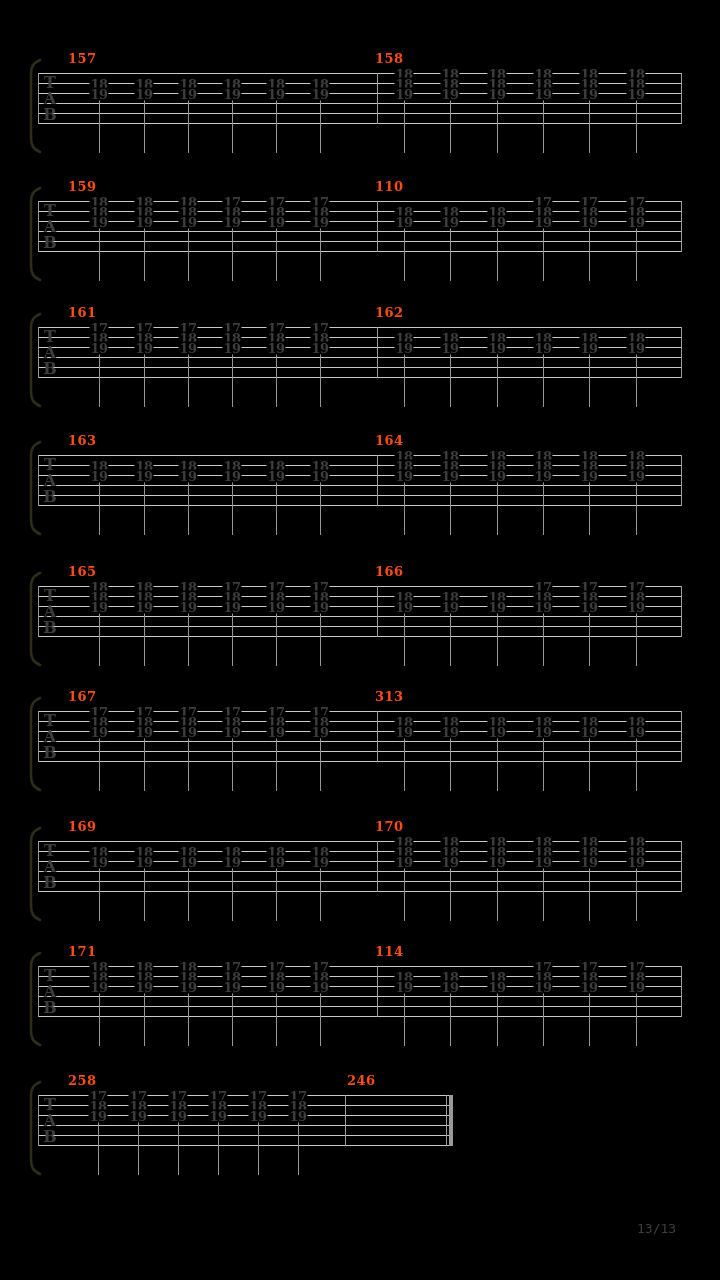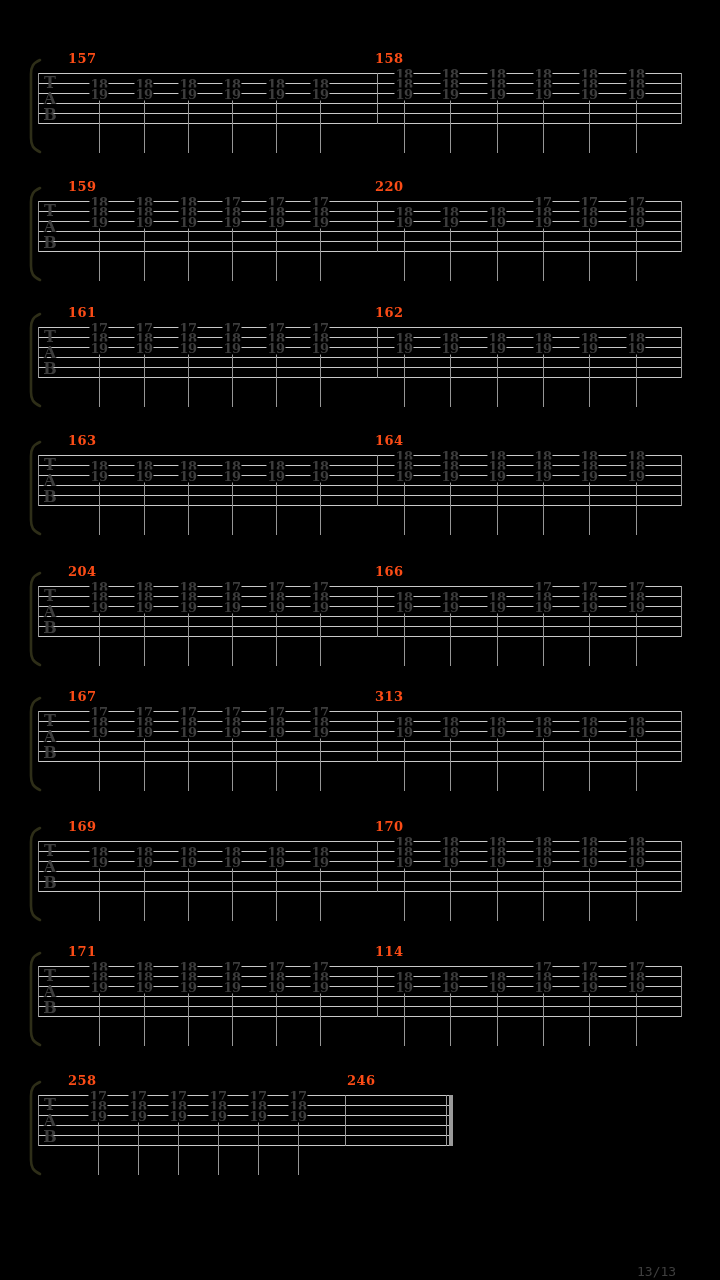--- a/index.html
+++ b/index.html
@@ -124,21 +124,21 @@
       <div class="fret" style="left: 232px; top: 20.5px; color: rgb(61, 61, 61);">19</div>
       <div class="stem" style="left: 276px; top: 26px; height: 54px; background: rgb(150, 150, 150);"></div>
       <div class="fret" style="left: 276px; top: 0.5px; color: rgb(61, 61, 61);">17</div>
       <div class="fret" style="left: 276px; top: 10.5px; color: rgb(61, 61, 61);">18</div>
       <div class="fret" style="left: 276px; top: 20.5px; color: rgb(61, 61, 61);">19</div>
       <div class="stem" style="left: 320px; top: 26px; height: 54px; background: rgb(150, 150, 150);"></div>
       <div class="fret" style="left: 320px; top: 0.5px; color: rgb(61, 61, 61);">17</div>
       <div class="fret" style="left: 320px; top: 10.5px; color: rgb(61, 61, 61);">18</div>
       <div class="fret" style="left: 320px; top: 20.5px; color: rgb(61, 61, 61);">19</div>
       <div class="measure" style="left: 377px; width: 305px;"></div>
-      <div class="mnum" style="left: 375px; top: -21px; color: rgb(251, 76, 22);">220</div>
+      <div class="mnum" style="left: 375px; top: -21px; color: rgb(251, 76, 22);">110</div>
       <div class="stem" style="left: 404px; top: 26px; height: 54px; background: rgb(150, 150, 150);"></div>
       <div class="fret" style="left: 404px; top: 10.5px; color: rgb(61, 61, 61);">18</div>
       <div class="fret" style="left: 404px; top: 20.5px; color: rgb(61, 61, 61);">19</div>
       <div class="stem" style="left: 450px; top: 26px; height: 54px; background: rgb(150, 150, 150);"></div>
       <div class="fret" style="left: 450px; top: 10.5px; color: rgb(61, 61, 61);">18</div>
       <div class="fret" style="left: 450px; top: 20.5px; color: rgb(61, 61, 61);">19</div>
       <div class="stem" style="left: 497px; top: 26px; height: 54px; background: rgb(150, 150, 150);"></div>
       <div class="fret" style="left: 497px; top: 10.5px; color: rgb(61, 61, 61);">18</div>
       <div class="fret" style="left: 497px; top: 20.5px; color: rgb(61, 61, 61);">19</div>
       <div class="stem" style="left: 543px; top: 26px; height: 54px; background: rgb(150, 150, 150);"></div>
@@ -290,21 +290,21 @@
       <div class="sline" style="left: 38px; top: 30px; width: 644px; background: rgb(201, 201, 201);"></div>
       <div class="sline" style="left: 38px; top: 40px; width: 644px; background: rgb(201, 201, 201);"></div>
       <div class="sline" style="left: 38px; top: 50px; width: 644px; background: rgb(201, 201, 201);"></div>
       <div class="clef" style="left: 50px; top: 2px; color: rgb(61, 61, 61);">T</div>
       <div class="clef" style="left: 50px; top: 18px; color: rgb(61, 61, 61);">A</div>
       <div class="clef" style="left: 50px; top: 34px; color: rgb(61, 61, 61);">B</div>
       <div class="vbar" style="left: 38px; top: 0px; height: 51px; background: rgb(154, 154, 154);"></div>
       <div class="vbar" style="left: 377px; top: 0px; height: 51px; background: rgb(154, 154, 154);"></div>
       <div class="vbar" style="left: 681px; top: 0px; height: 51px; background: rgb(154, 154, 154);"></div>
       <div class="measure" style="left: 38px; width: 339px;"></div>
-      <div class="mnum" style="left: 68px; top: -21px; color: rgb(251, 76, 22);">204</div>
+      <div class="mnum" style="left: 68px; top: -21px; color: rgb(251, 76, 22);">165</div>
       <div class="stem" style="left: 99px; top: 26px; height: 54px; background: rgb(150, 150, 150);"></div>
       <div class="fret" style="left: 99px; top: 0.5px; color: rgb(61, 61, 61);">18</div>
       <div class="fret" style="left: 99px; top: 10.5px; color: rgb(61, 61, 61);">18</div>
       <div class="fret" style="left: 99px; top: 20.5px; color: rgb(61, 61, 61);">19</div>
       <div class="stem" style="left: 144px; top: 26px; height: 54px; background: rgb(150, 150, 150);"></div>
       <div class="fret" style="left: 144px; top: 0.5px; color: rgb(61, 61, 61);">18</div>
       <div class="fret" style="left: 144px; top: 10.5px; color: rgb(61, 61, 61);">18</div>
       <div class="fret" style="left: 144px; top: 20.5px; color: rgb(61, 61, 61);">19</div>
       <div class="stem" style="left: 188px; top: 26px; height: 54px; background: rgb(150, 150, 150);"></div>
       <div class="fret" style="left: 188px; top: 0.5px; color: rgb(61, 61, 61);">18</div>
@@ -578,13 +578,13 @@
       <div class="fret" style="left: 258px; top: 10.5px; color: rgb(61, 61, 61);">18</div>
       <div class="fret" style="left: 258px; top: 20.5px; color: rgb(61, 61, 61);">19</div>
       <div class="stem" style="left: 298px; top: 26px; height: 54px; background: rgb(150, 150, 150);"></div>
       <div class="fret" style="left: 298px; top: 0.5px; color: rgb(61, 61, 61);">17</div>
       <div class="fret" style="left: 298px; top: 10.5px; color: rgb(61, 61, 61);">18</div>
       <div class="fret" style="left: 298px; top: 20.5px; color: rgb(61, 61, 61);">19</div>
       <div class="measure" style="left: 345px; width: 108px;"></div>
       <div class="mnum" style="left: 347px; top: -21px; color: rgb(251, 76, 22);">246</div>
     </div>
   </div>
-<div class="page-indicator" style="color: rgb(63, 63, 63); margin-top: 43px;">13/13</div>
+<div class="page-indicator" style="color: rgb(63, 63, 63);">13/13</div>
 
 </body></html>

